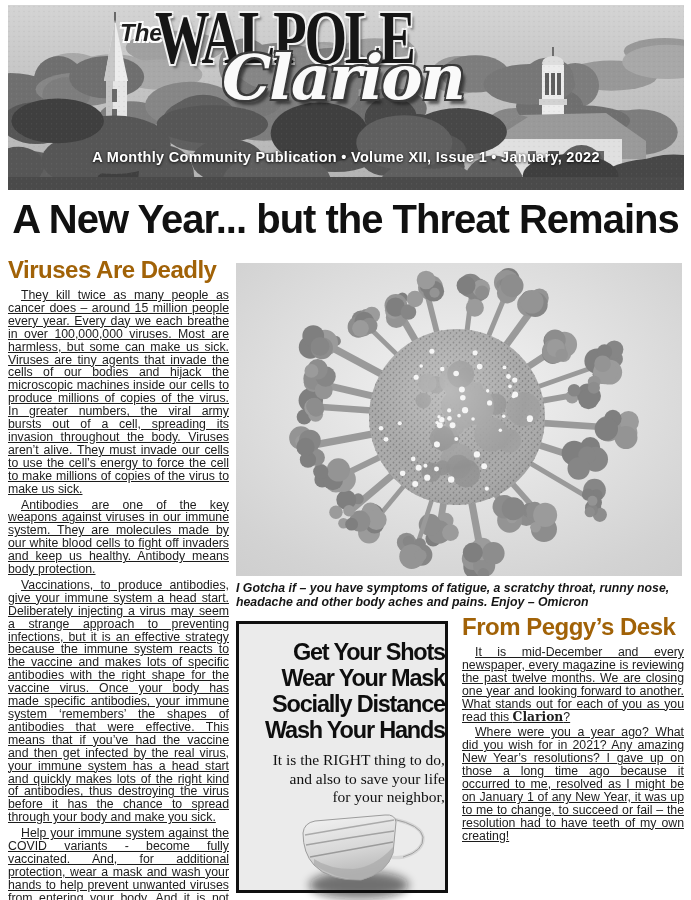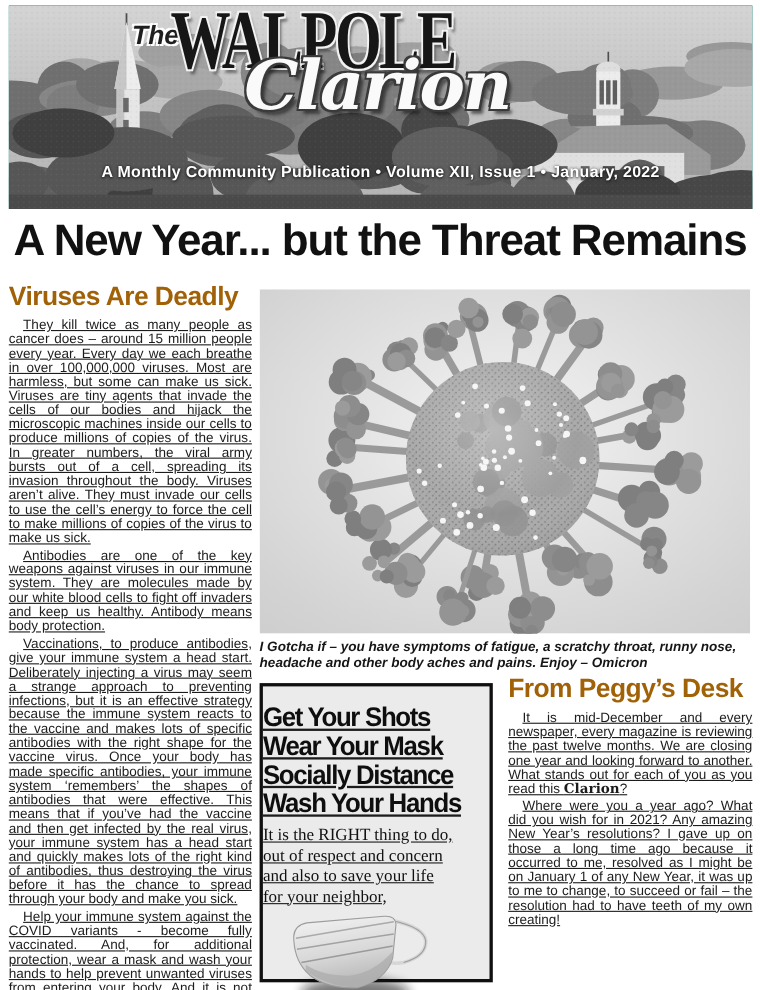--- a/index.html
+++ b/index.html
@@ -34,21 +34,21 @@
           margin:0 0 3px 0;hyphens:auto;text-decoration:underline;-webkit-hyphens:auto;}
   .story p .blackletter{font-family:"DejaVu Serif",serif;font-weight:700;}
 
   
   .virus-photo{position:absolute;left:236px;top:263px;width:446px;height:313px;}
   .caption{position:absolute;left:236px;top:581px;width:446px;text-align:left;
           font:italic 700 12.3px "Liberation Sans",sans-serif;line-height:14px;color:#161616;}
 
   
   .psa-box{position:absolute;left:236px;top:621px;width:212px;height:272px;box-sizing:border-box;
-          border:3px solid #101010;background:#ebebeb;text-align:left;text-decoration:underline;}
+          border:3px solid #101010;background:#ebebeb;text-align:right;}
   .psa-head{margin-top:15px;}
   .psa-head div{font:700 23.5px "Liberation Sans",sans-serif;letter-spacing:-1.2px;
           line-height:26px;color:#0e0e0e;transform:scaleY(1.04);}
   .psa-msg{margin-top:8px;}
   .psa-msg div{font:400 15.5px "Liberation Serif",serif;line-height:18.5px;color:#111;}
   .psa-mask{margin-top:2px;}
 </style>
 </head>
 <body>
 
@@ -515,21 +515,20 @@
 
   <div class="psa-box">
     <div class="psa-head">
       <div>Get Your Shots</div>
       <div>Wear Your Mask</div>
       <div>Socially Distance</div>
       <div>Wash Your Hands</div>
     </div>
     <div class="psa-msg">
       <div>It is the RIGHT thing to do,</div>
-      <div>out of respect and concern</div>
       <div>and also to save your life</div>
       <div>for your neighbor,</div>
     </div>
     <div class="psa-mask">
       <svg width="170" height="96" viewBox="0 0 170 96">
         <defs>
           <linearGradient id="maskg" x1="0" y1="0" x2="0.25" y2="1">
             <stop offset="0" stop-color="#f4f4f4"></stop>
               <stop offset="0.6" stop-color="#d8d8d8"></stop>
               <stop offset="1" stop-color="#b9b9b9"></stop>

